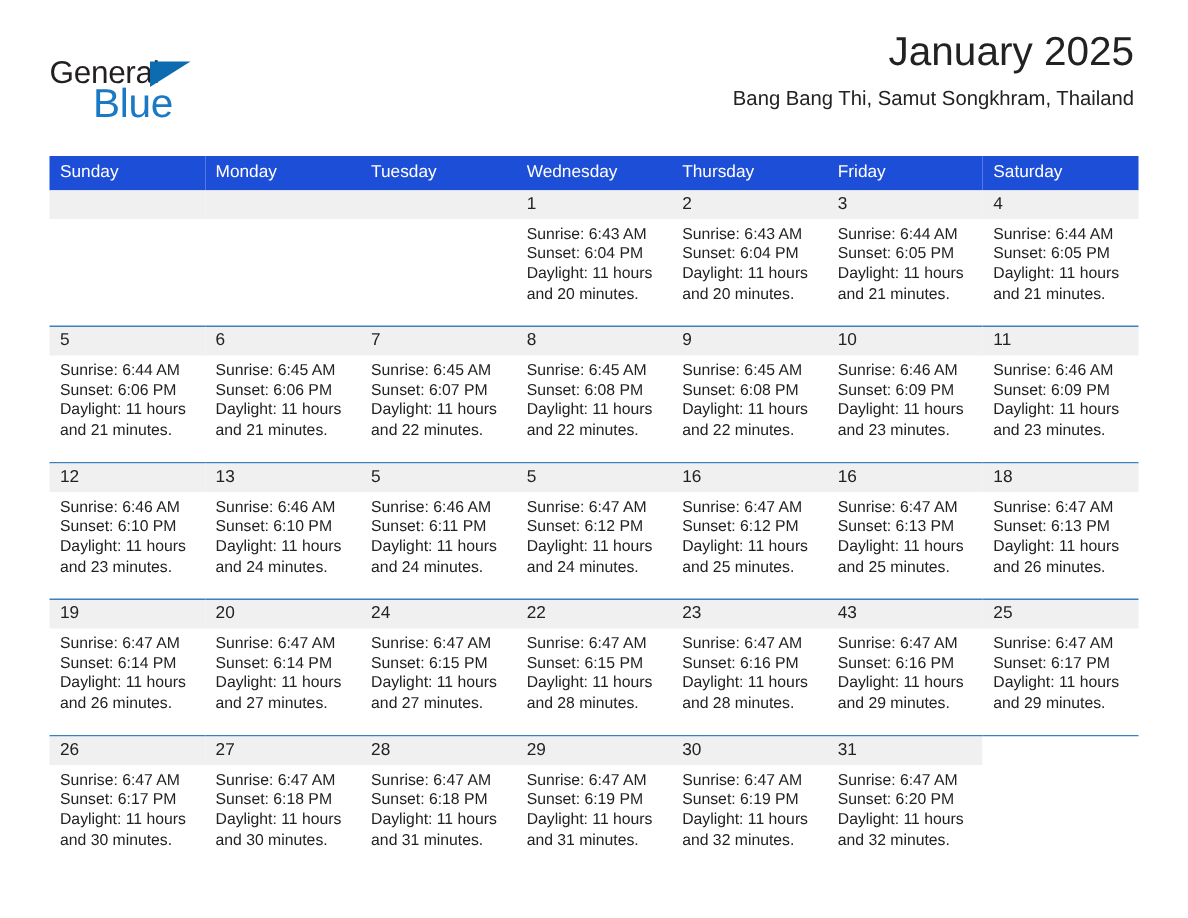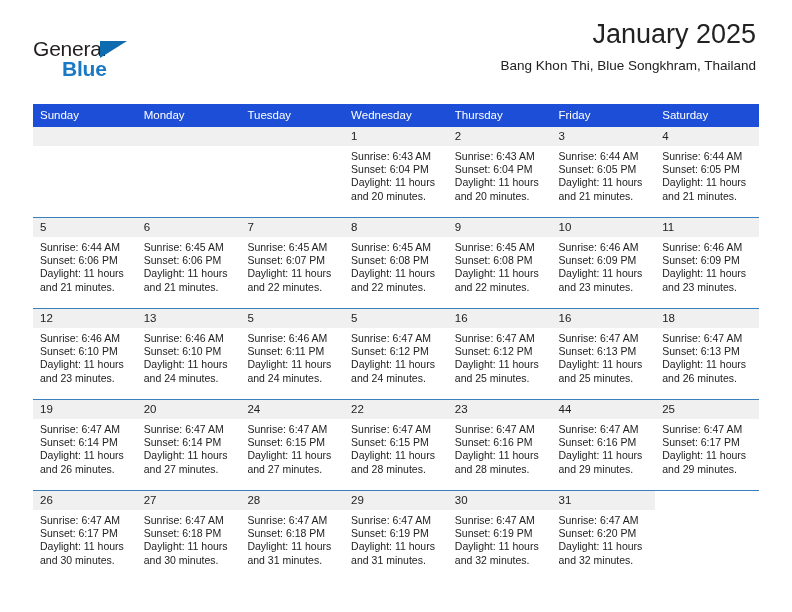--- a/index.html
+++ b/index.html
@@ -52,25 +52,24 @@
     top: 3px;
     width: 0;
     height: 0;
     border-left: 27px solid #0d6bb0;
     border-bottom: 17px solid transparent;
   }
   .logo-blue {
     position: absolute;
     left: 29px;
     top: 20px;
-    font-size: 21px;
+    font-size: 27px;
     letter-spacing: -0.2px;
     color: #1a79c5;
     line-height: 22px;
-    font-weight: bold;
   }
 
   .title-block {
     position: absolute;
     right: 36px;
     top: 18px;
     text-align: right;
   }
   .cal-title {
     font-size: 27px;
@@ -154,21 +153,21 @@
   <div class="header">
 
     <div class="logo">
       <span class="logo-general">General</span>
       <span class="logo-triangle"></span>
       <span class="logo-blue">Blue</span>
     </div>
 
     <div class="title-block">
       <div class="cal-title">January 2025</div>
-      <div class="cal-subtitle">Bang Khon Thi, Blue Songkhram, Thailand</div>
+      <div class="cal-subtitle">Bang Bang Thi, Samut Songkhram, Thailand</div>
     </div>
 
   </div>
 
   <table class="calendar">
     <colgroup>
       <col>
         <col>
         <col>
         <col>
@@ -476,21 +475,21 @@
               <div class="cell-body">
                 <div>Sunrise: 6:47 AM</div>
                 <div>Sunset: 6:16 PM</div>
                 <div>Daylight: 11 hours</div>
                 <div>and 28 minutes.</div>
               </div>
             </div>
           </td>
           <td class="cell">
             <div class="cell-inner">
-              <div class="daynum-band">44</div>
+              <div class="daynum-band">43</div>
               <div class="cell-body">
                 <div>Sunrise: 6:47 AM</div>
                 <div>Sunset: 6:16 PM</div>
                 <div>Daylight: 11 hours</div>
                 <div>and 29 minutes.</div>
               </div>
             </div>
           </td>
           <td class="cell">
             <div class="cell-inner">

